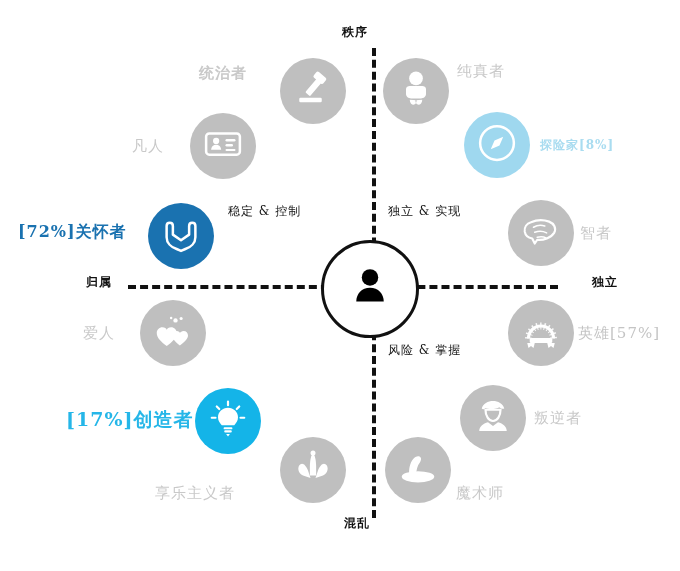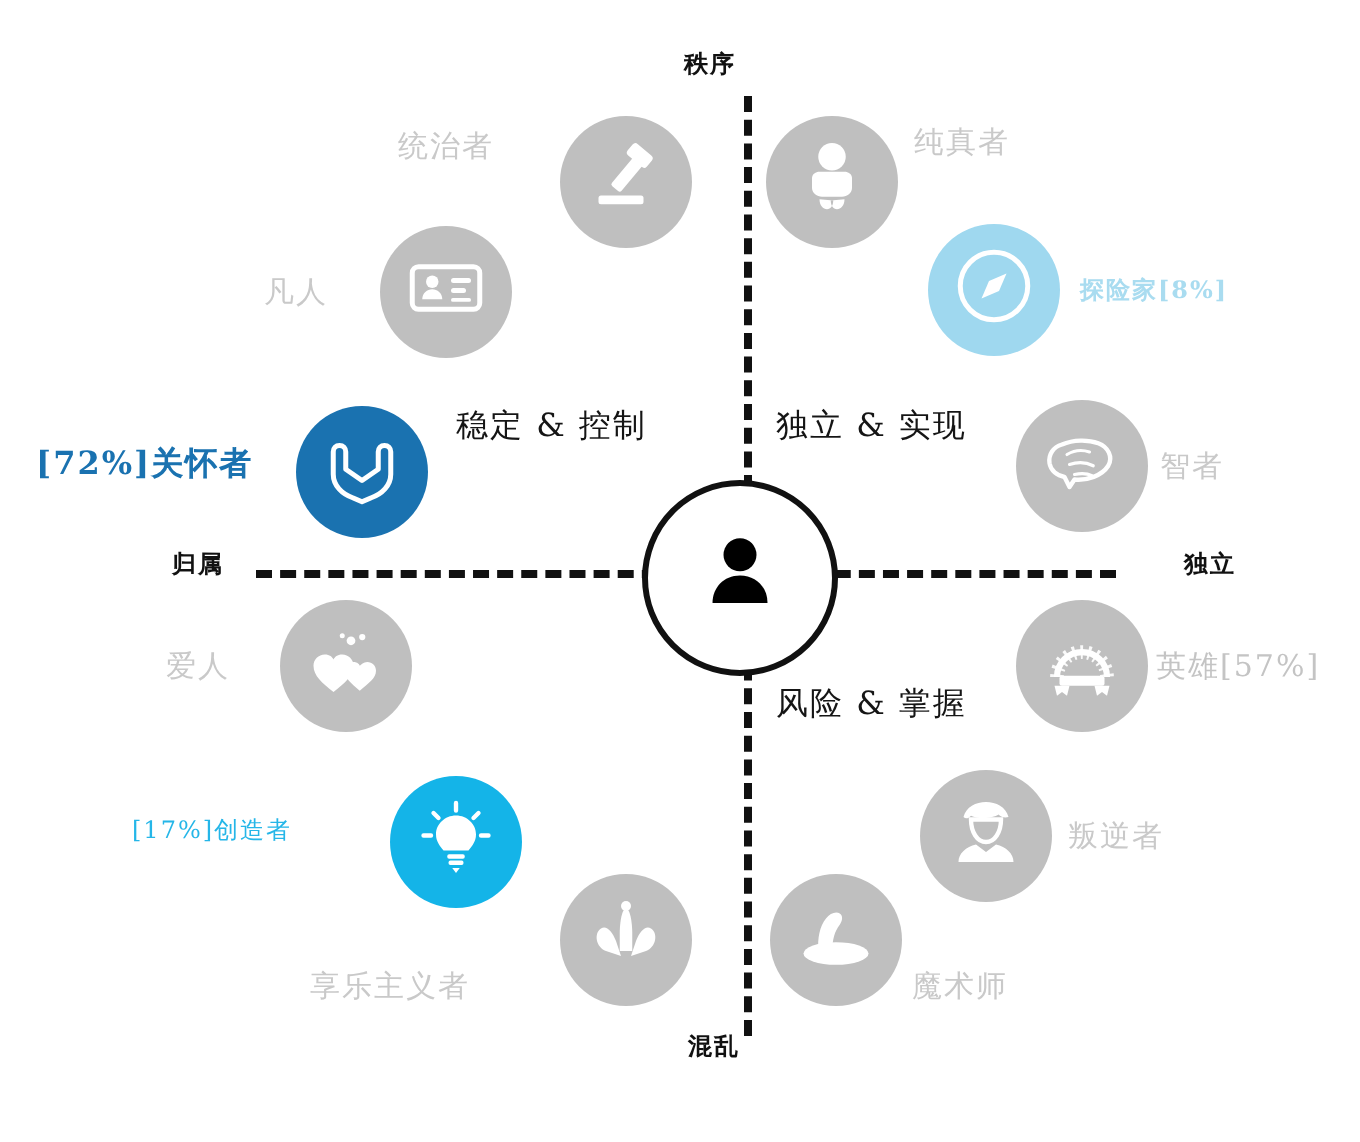--- a/index.html
+++ b/index.html
@@ -51,29 +51,29 @@
   .node.hl-soft svg{fill:#ffffff;}
 
   
   .nlabel{
     position:absolute;white-space:nowrap;z-index:4;
     font-family:"DejaVu Serif","Liberation Serif",serif;
     font-size:15px;letter-spacing:1px;
   }
   .nlabel.muted{color:#c9c9c9;}
   .nlabel.strong{color:#1a72b0;font-weight:bold;font-size:16px;}
-  .nlabel.mid{color:#25b6e8;font-weight:normal;font-size:12px;}
+  .nlabel.mid{color:#25b6e8;font-weight:bold;font-size:19px;}
   .nlabel.soft{color:#a9dcf0;font-weight:bold;font-size:12px;}
   .nlabel.grayval{color:#c4c4c4;}
 
   
   .quad{
     position:absolute;color:#151515;white-space:nowrap;z-index:4;
     font-family:"DejaVu Serif","Liberation Serif",serif;
-    font-size:16px;letter-spacing:1px;
+    font-size:12px;letter-spacing:1px;
   }
   .q-tl{left:228px;top:203px;}
   .q-tr{left:388px;top:203px;}
   .q-bl{left:230px;top:342px;}
   .q-br{left:388px;top:342px;}
 </style>
 </head>
 <body>
 
 <div id="stage">
@@ -103,21 +103,21 @@
     <span>
       <svg viewBox="0 0 64 64">
           <g>
             <rect x="10" y="46" width="36" height="7" rx="2"></rect>
             <rect x="28" y="14" width="10" height="30" rx="2" transform="rotate(40 33 29)"></rect>
             <rect x="33" y="8" width="20" height="12" rx="3" transform="rotate(40 43 14)"></rect>
           </g>
         </svg>
     </span>
   </div>
-  <div class="nlabel muted" style="left:199px;top:64px;">统治者</div>
+  <div class="nlabel muted" style="left:199px;top:64px;font-weight:bold;">统治者</div>
 
   <div class="node muted" style="left:190px;top:113px;">
     <span>
       <svg viewBox="0 0 64 64">
           <rect x="5" y="15" width="54" height="34" rx="5" fill="none" stroke="#fff" stroke-width="4"></rect>
           <circle cx="21" cy="27" r="5"></circle>
           <path d="M13 41c0-5 4-8 8-8s8 3 8 8z"></path>
           <rect x="36" y="24" width="16" height="4" rx="2"></rect>
           <rect x="36" y="32" width="12" height="4" rx="2"></rect>
           <rect x="36" y="40" width="16" height="3" rx="1.5"></rect>

